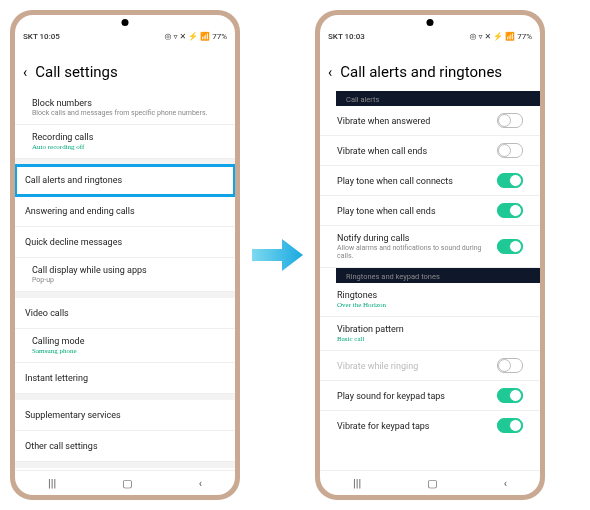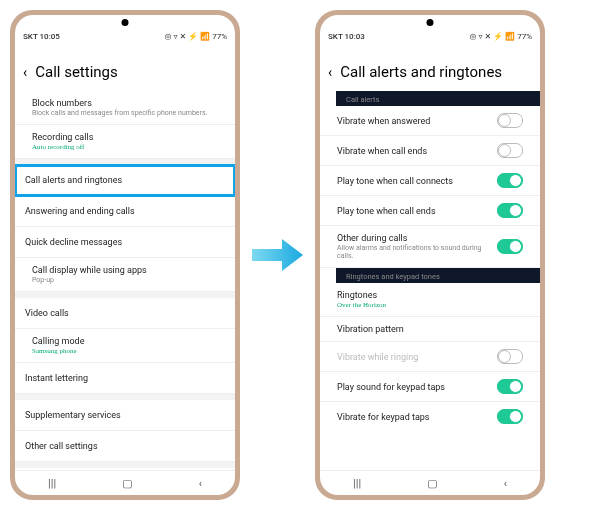--- a/index.html
+++ b/index.html
@@ -317,35 +317,36 @@
         <div class="toggle on"></div>
       </div>
       <div class="item">
         <div class="item-left">
             <div class="item-title">Play tone when call ends</div>
           </div>
         <div class="toggle on"></div>
       </div>
       <div class="item">
         <div class="item-left">
-          <div class="item-title">Other during calls</div>
+          <div class="item-title">Notify during calls</div>
           <div class="item-subtitle">Allow alarms and notifications to sound during calls.</div>
         </div>
         <div class="toggle on"></div>
       </div>
       <div class="section-title">Ringtones and keypad tones</div>
       <div class="item">
         <div class="item-left">
           <div class="item-title">Ringtones</div>
           <div class="item-subtitle accent">Over the Horizon</div>
         </div>
       </div>
       <div class="item">
         <div class="item-left">
           <div class="item-title">Vibration pattern</div>
+          <div class="item-subtitle accent">Basic call</div>
         </div>
       </div>
       <div class="item disabled">
         <div class="item-left">
             <div class="item-title">Vibrate while ringing</div>
           </div>
         <div class="toggle off"></div>
       </div>
       <div class="item">
         <div class="item-left">

